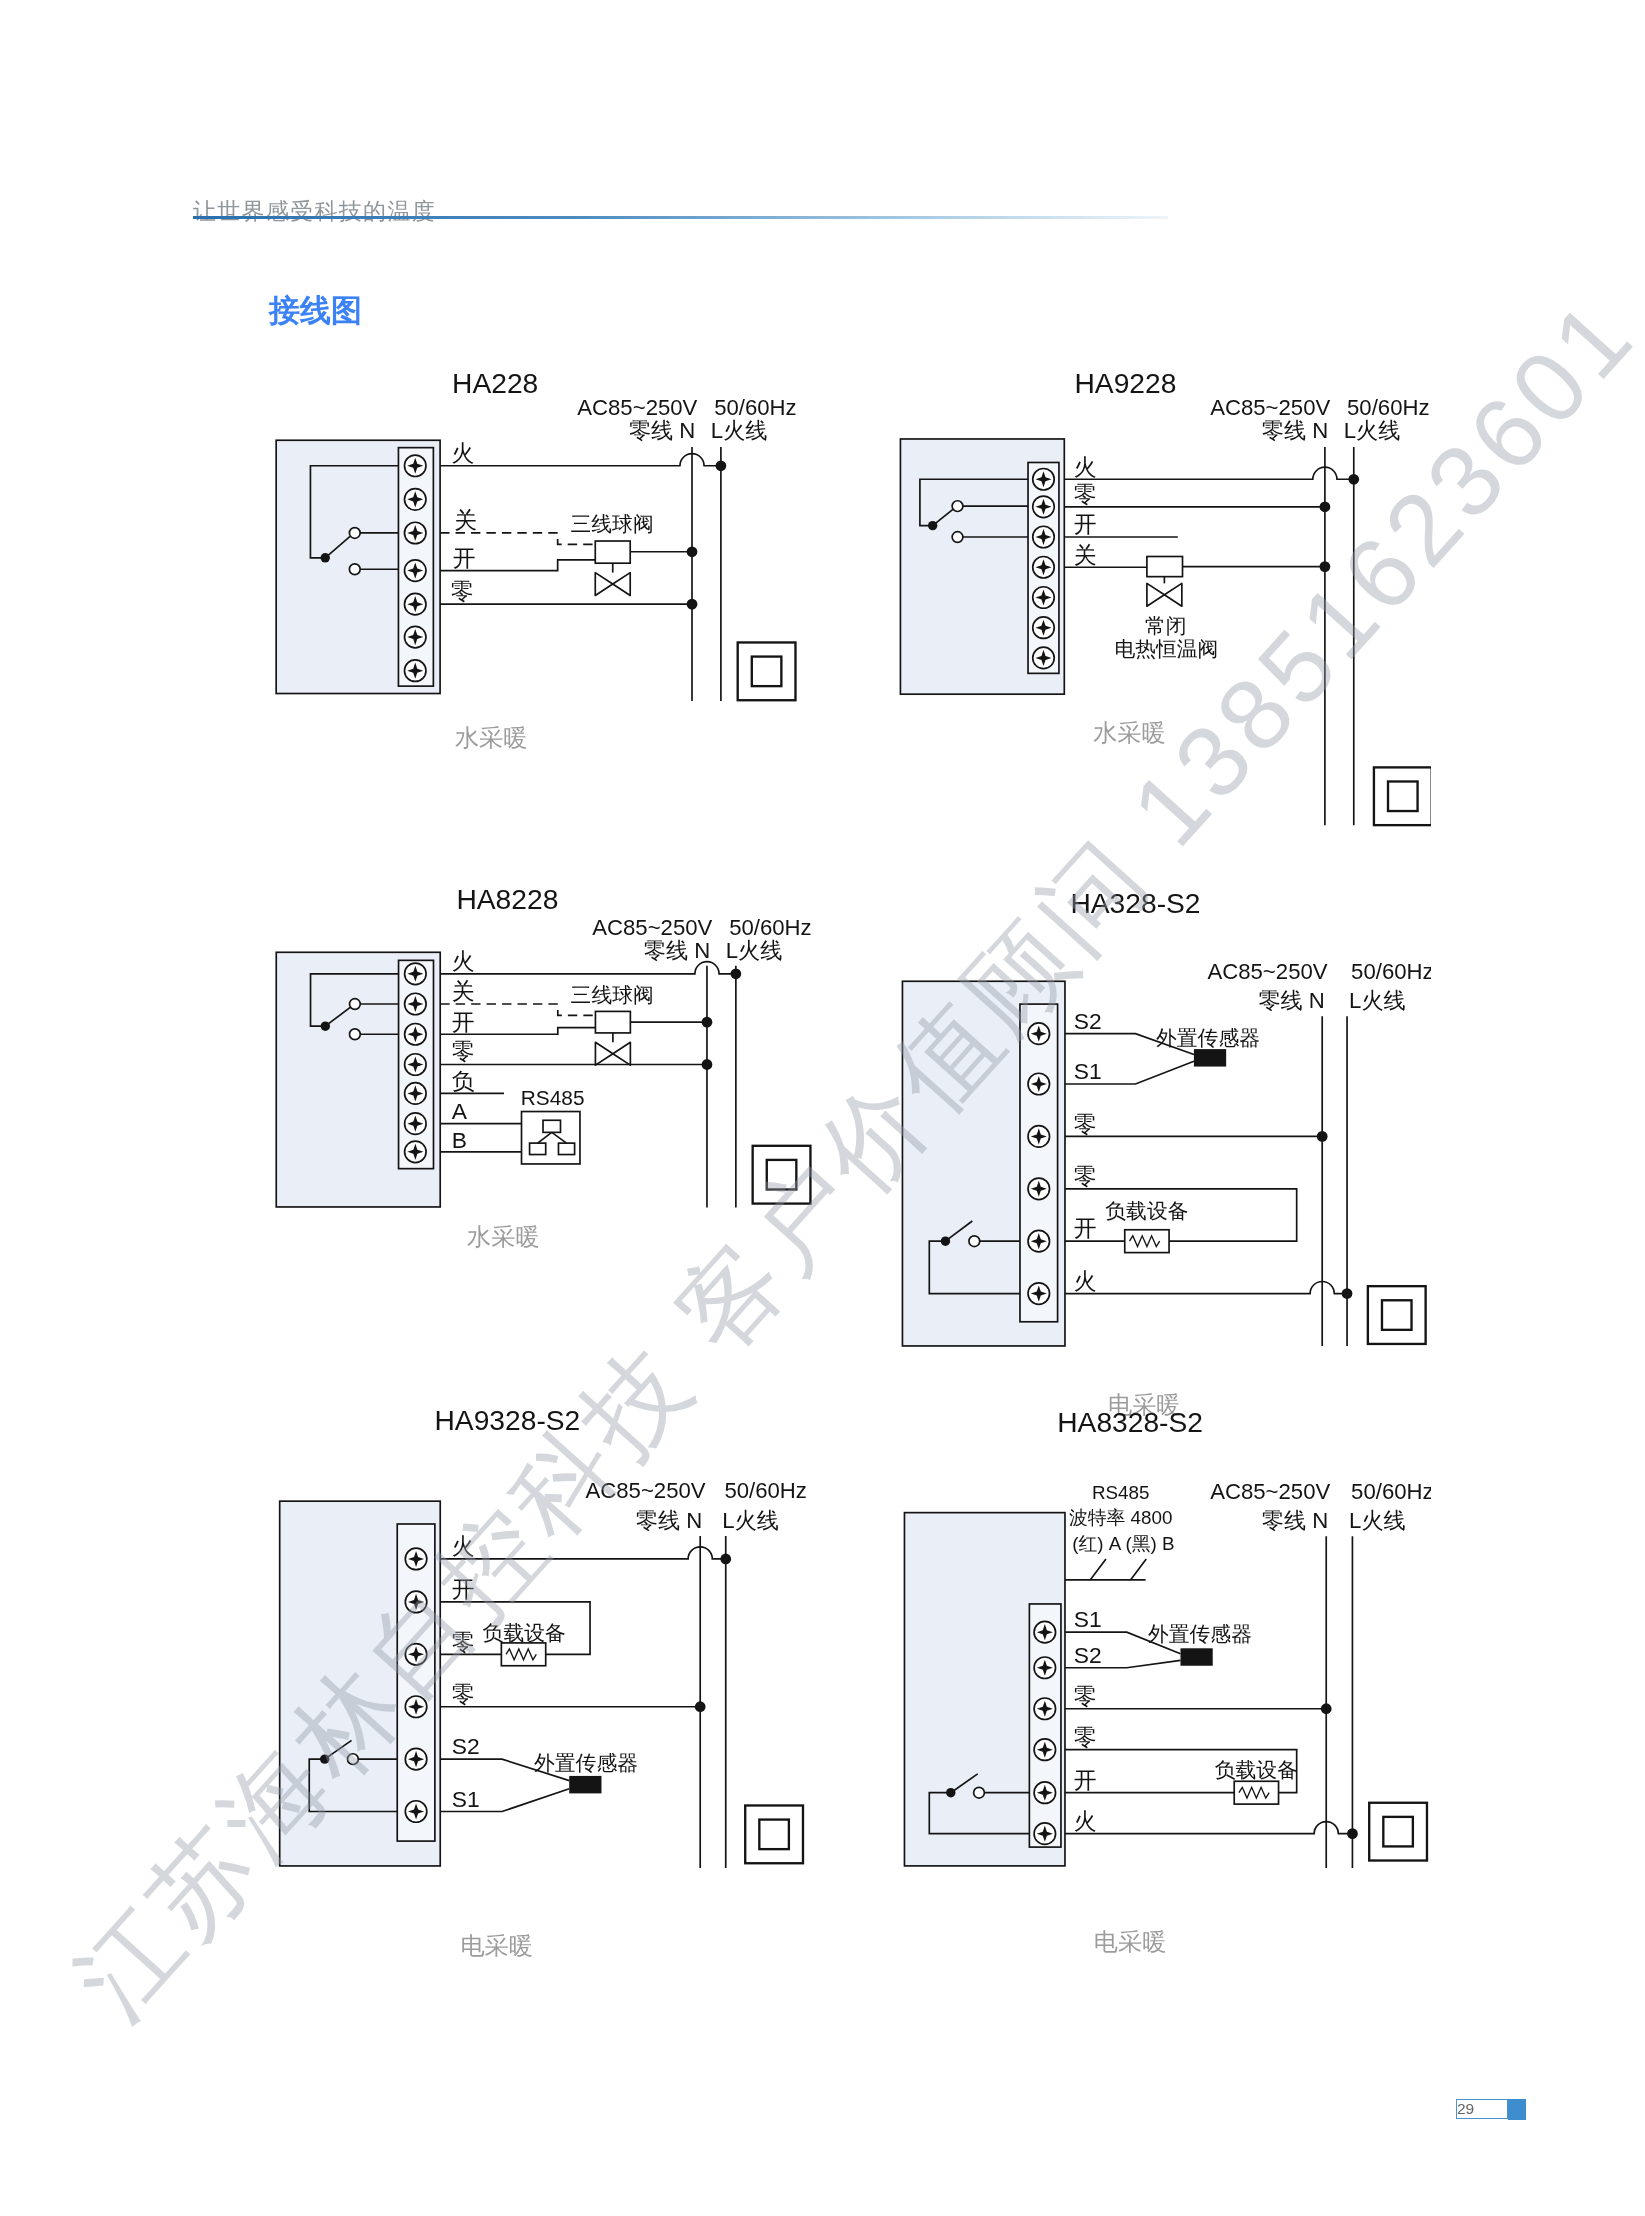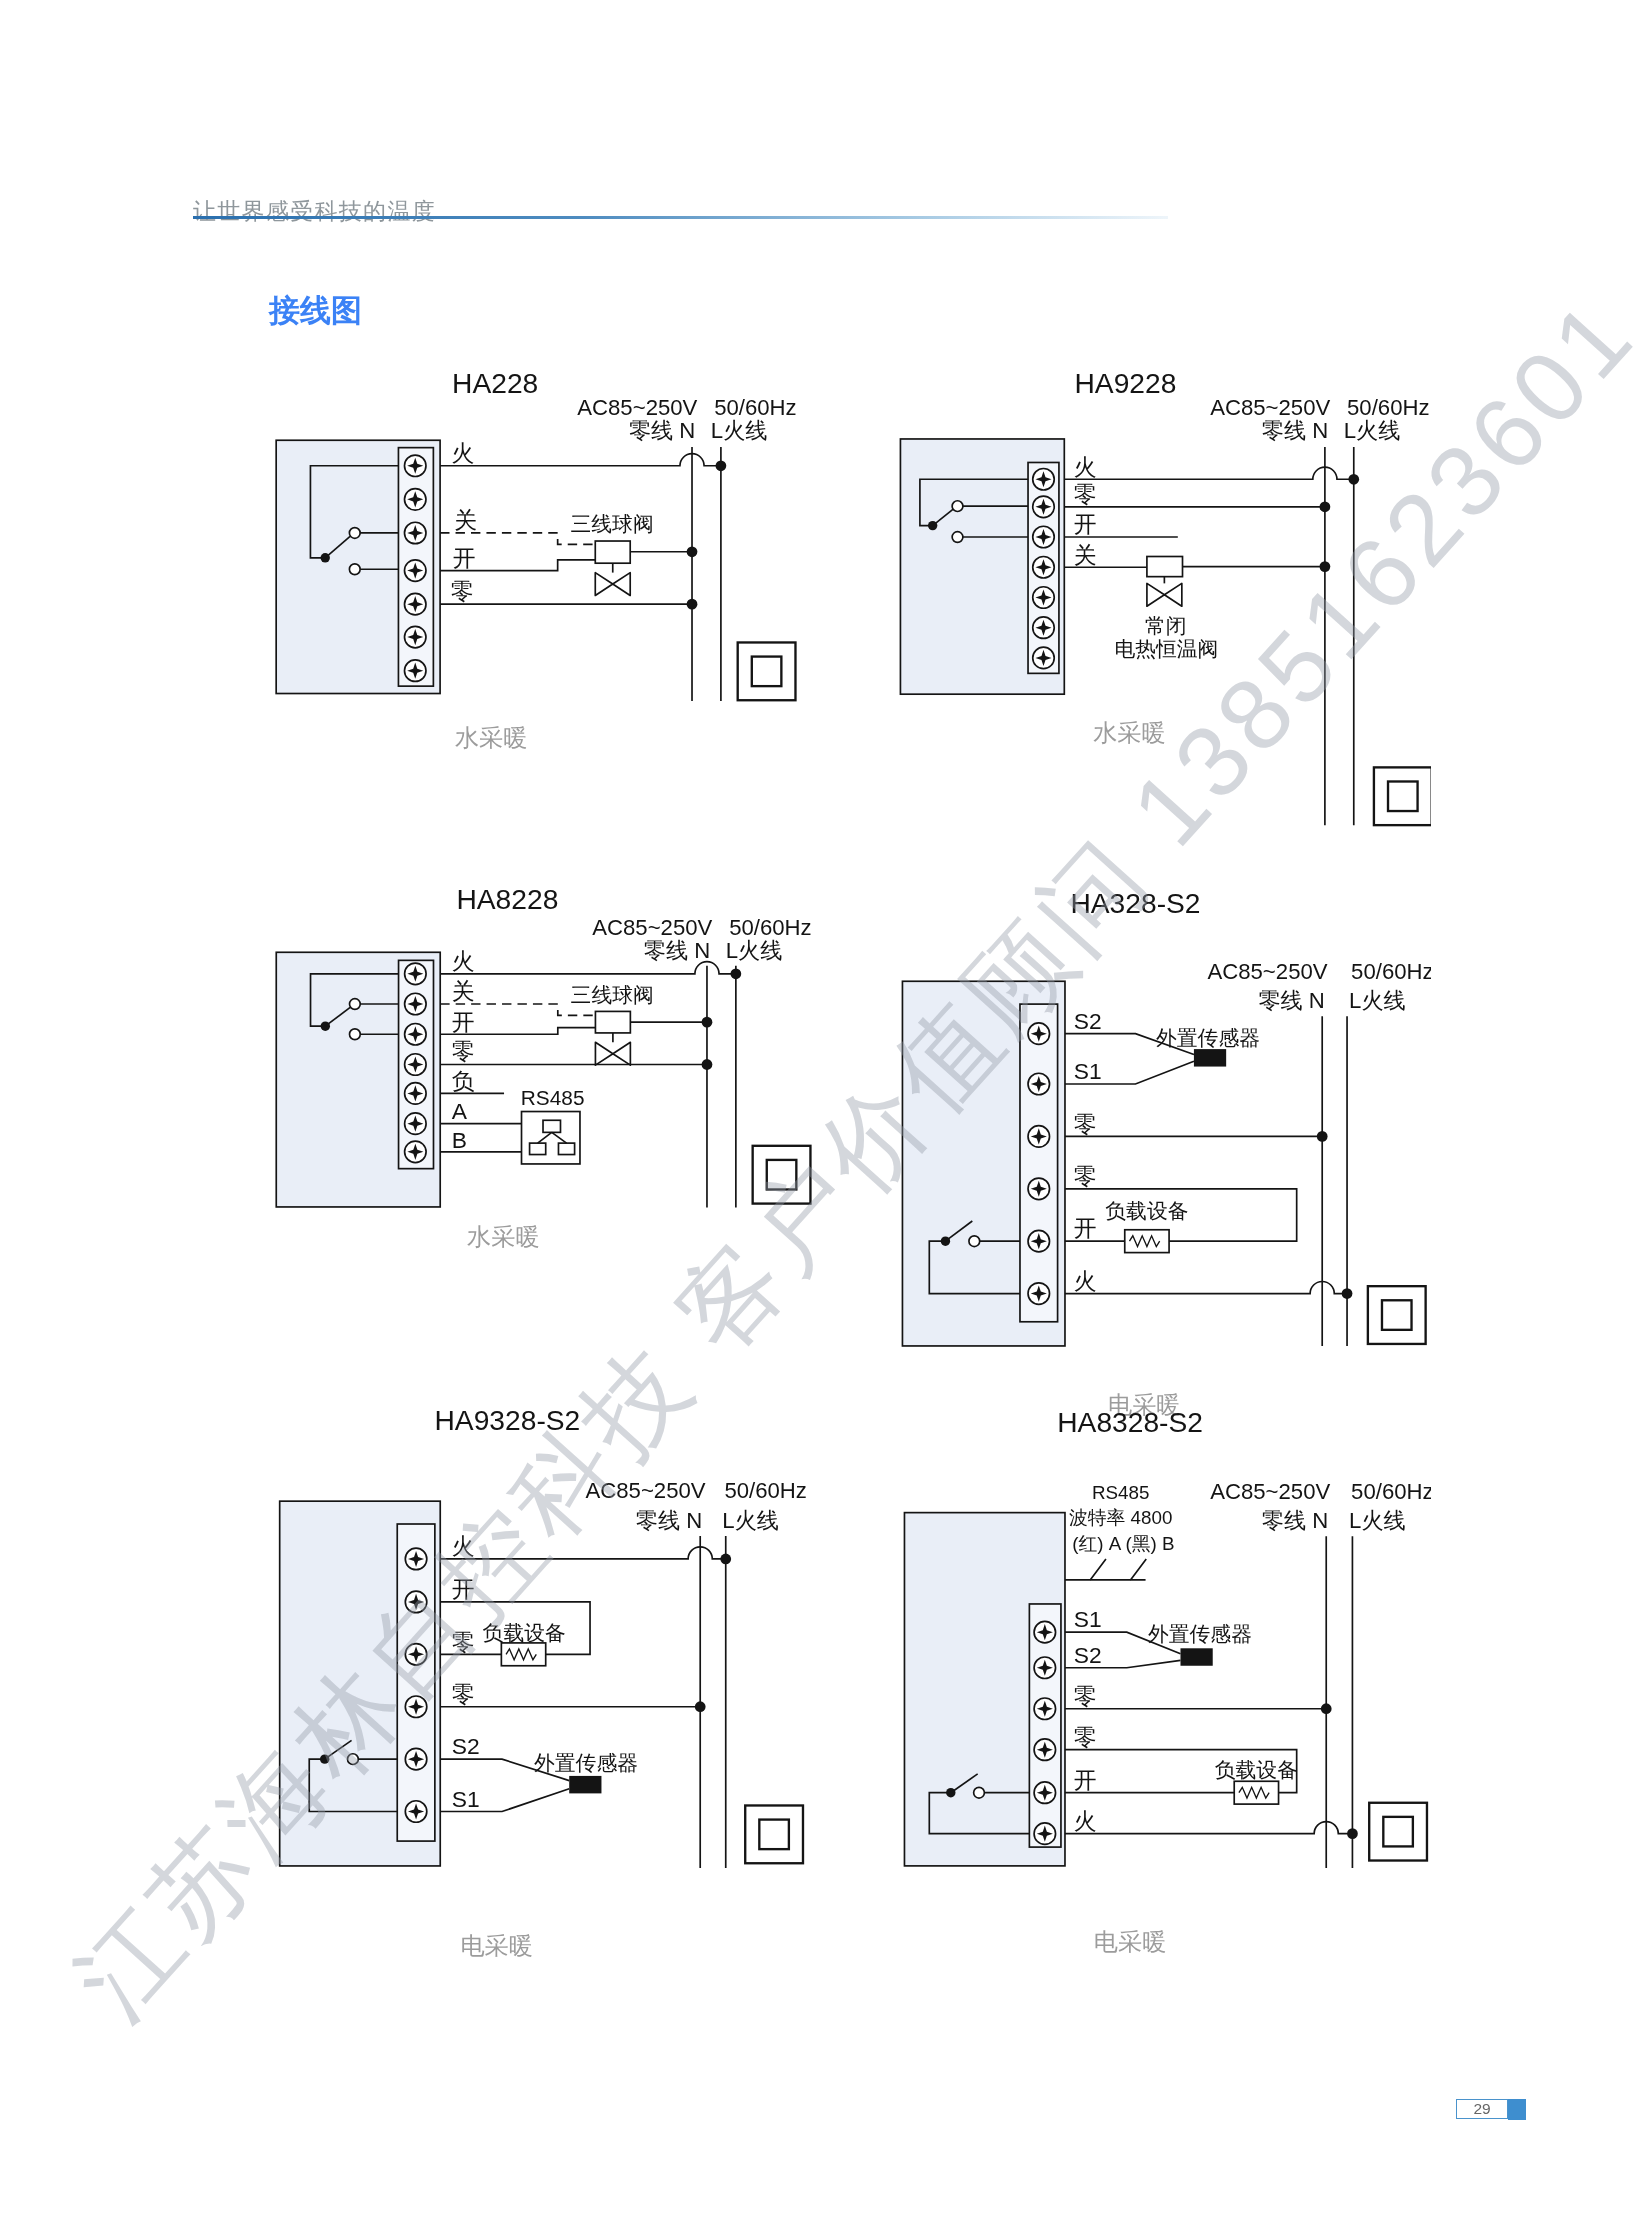--- a/index.html
+++ b/index.html
@@ -12,21 +12,21 @@
   .logo{left:1293px;top:101px;width:222px;height:124px;}
   .logo-text{position:absolute;left:0;top:52px;font-size:58px;font-weight:bold;font-style:italic;
              color:#1749a5;letter-spacing:-2px;}
   .leaf{position:absolute;left:113px;top:0;}
   .sec-title{left:269px;top:290px;font-size:31px;font-weight:bold;color:#3b82f6;margin:0;}
   .watermark{left:857px;top:1159px;transform:translate(-50%,-50%) rotate(-48deg);
              font-size:101px;letter-spacing:6.7px;white-space:nowrap;color:rgba(148,156,168,0.40);
              z-index:5;pointer-events:none;}
   .footer-box{left:1456px;top:2099px;width:71px;height:21px;z-index:2;}
   .pagenum{position:absolute;left:0;top:0;width:50px;height:18px;border:1.3px solid #4a93cc;
-           background:#fff;font-size:15.5px;color:#666;text-align:center;line-height:18px;}
+           background:#fff;font-size:15.5px;color:#666;line-height:18px;}
   .bluesq{position:absolute;left:52px;top:0;width:18px;height:21px;background:#3e8ecf;}
   svg.diag{position:absolute;z-index:1;}
   .ln{fill:none;stroke:#141414;stroke-width:2.5px;}
   .dash{stroke-dasharray:14 9;}
   .body{fill:#e9eef7;stroke:#141414;stroke-width:2.5px;}
   .strip{fill:#f3f6fb;stroke:#141414;stroke-width:2.5px;}
   .wbox{fill:#ffffff;stroke:#141414;stroke-width:2.5px;}
   .dot{fill:#141414;stroke:none;}
   .contact{fill:#ffffff;stroke:#141414;stroke-width:2.5px;}
   text{fill:#141414;font-family:"Liberation Sans",sans-serif;}

